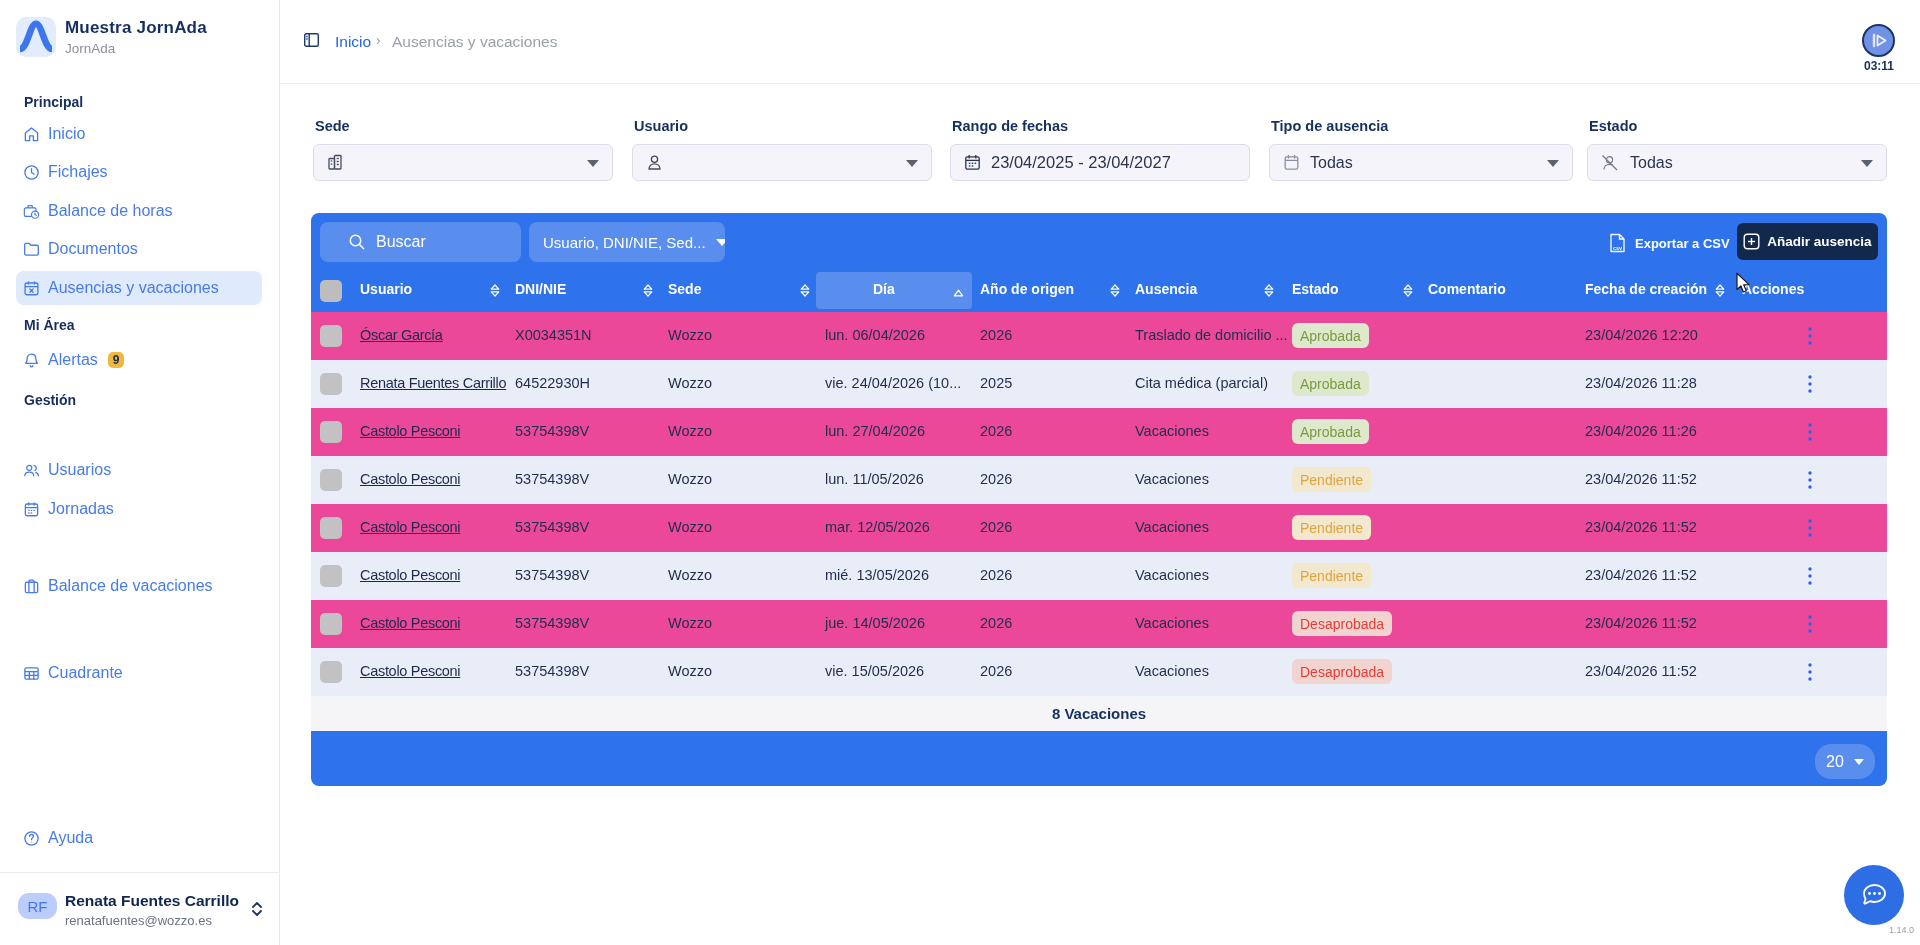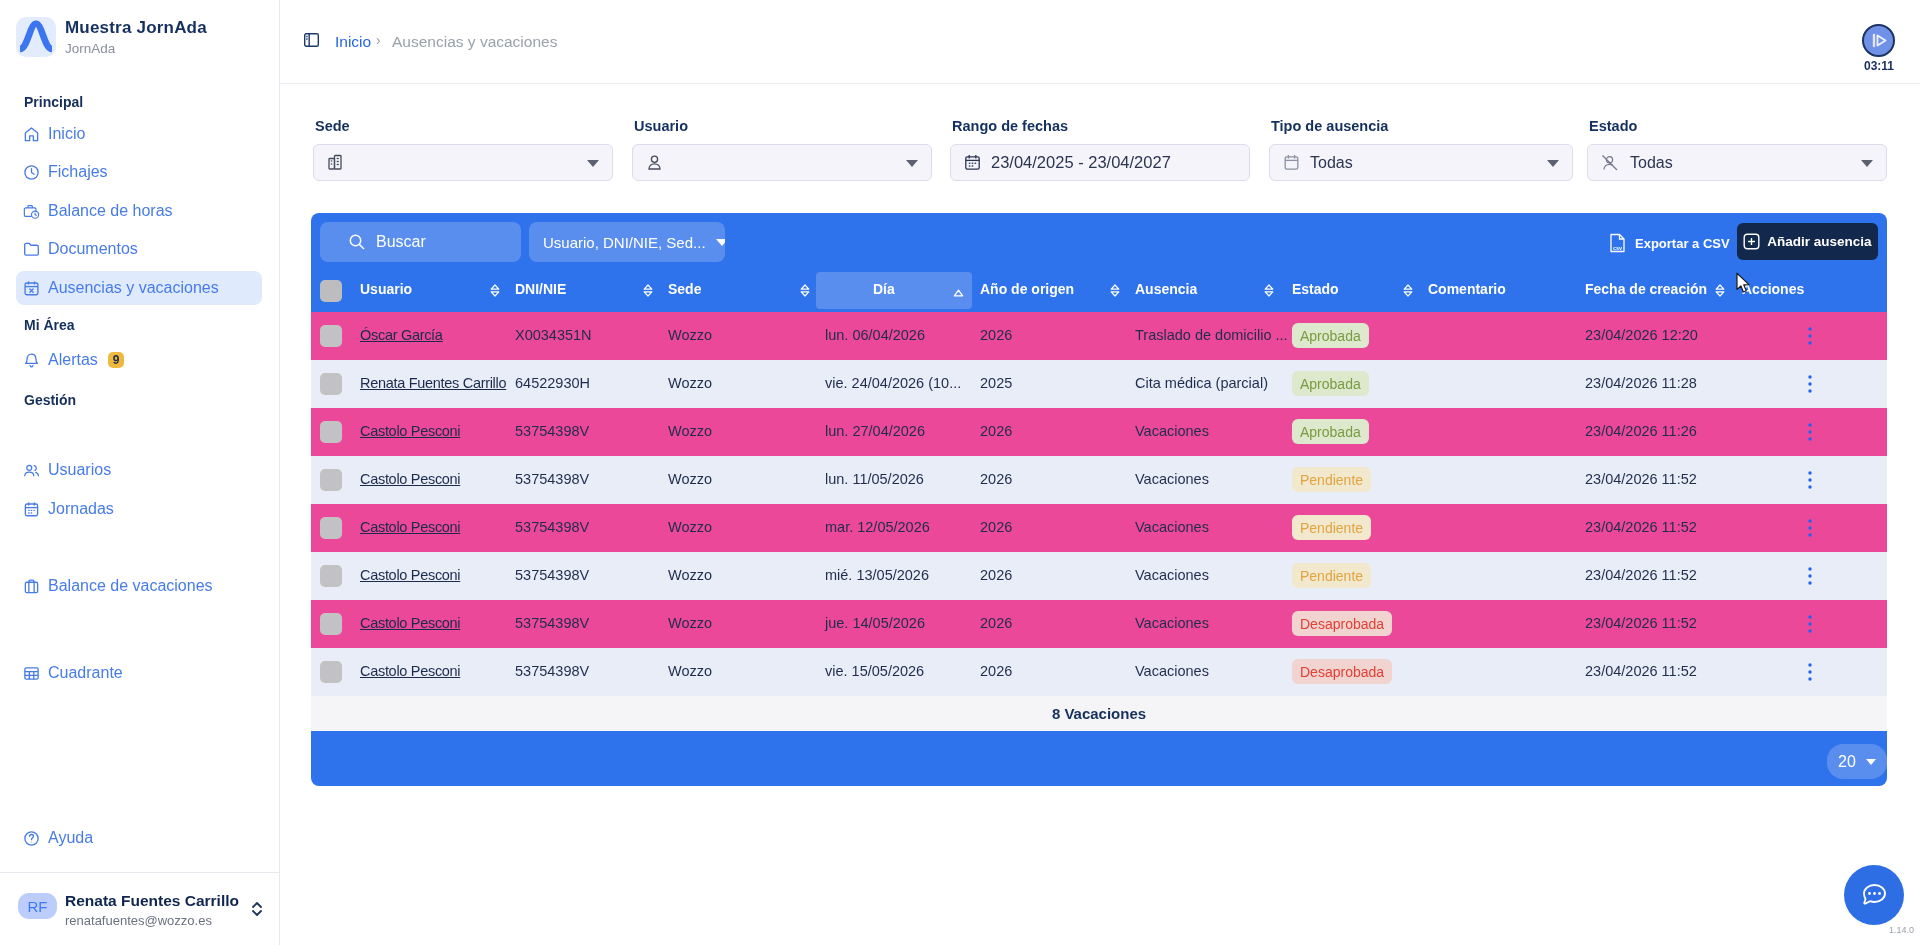--- a/index.html
+++ b/index.html
@@ -83,21 +83,21 @@
   padding:0 8px; }
 .chip.ok { background:#dde8cd; color:#7a9b40; }
 .chip.pend { background:#f2e8cd; color:#e2a43e; }
 .chip.no { background:#f1d3cf; color:#e23f36; }
 .kebab { position:absolute; left:1496px; top:14px; }
 #footband { height:35px; background:#f5f5f7;
   display:flex; align-items:center; justify-content:center;
   font-size:15px; font-weight:bold; color:#16305e; }
 #pagbar { position:absolute; left:311px; top:731px; width:1576px; height:55px;
   background:#2e72ec; border-radius:0 0 8px 8px; }
-#psize { position:absolute; right:0; top:13px; width:60px; height:35px;
+#psize { position:absolute; right:12px; top:13px; width:60px; height:35px;
   background:#5a8eee; border-radius:16px; color:#fff; font-size:16px;
   display:flex; align-items:center; justify-content:center; gap:10px; }
 
 
 #fab { position:absolute; left:1844px; top:865px; width:60px; height:60px;
   border-radius:50%; background:#2e6ee4; display:flex; align-items:center; justify-content:center; }
 #ver { position:absolute; right:6px; top:925px; font-size:9px; color:#9aa0aa; }
 </style>
 </head>
 <body>

